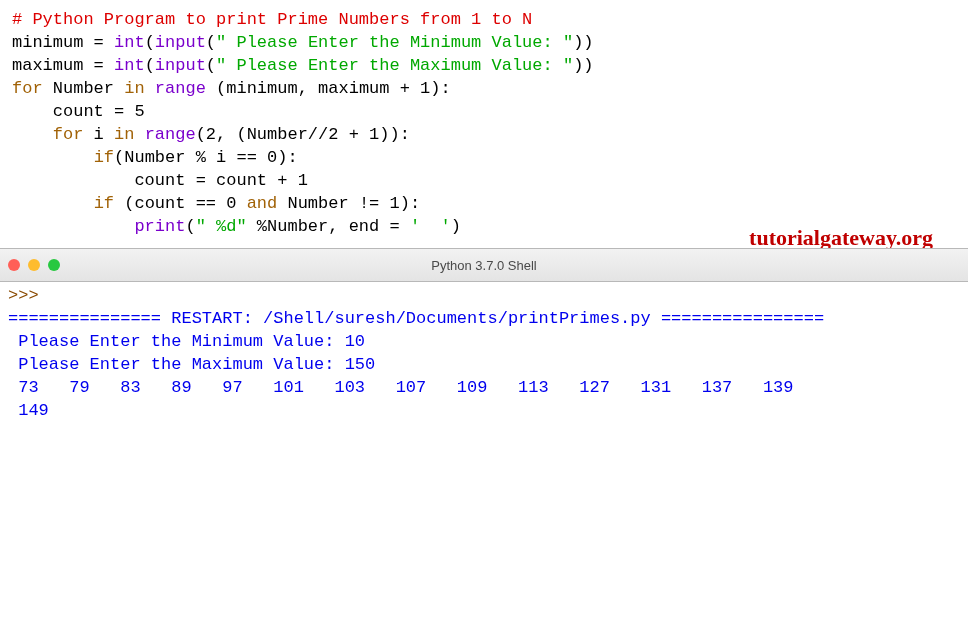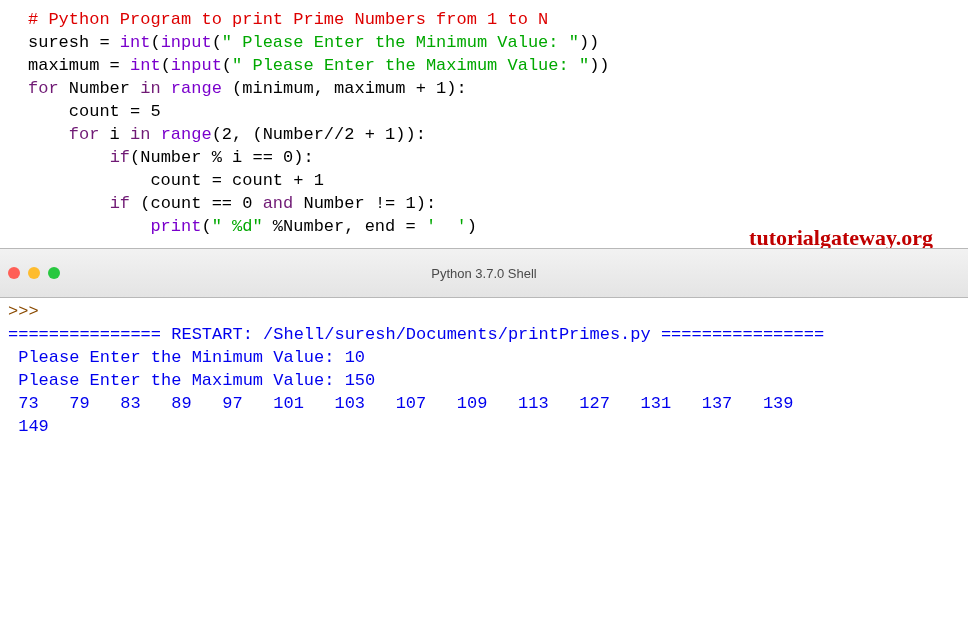--- a/index.html
+++ b/index.html
@@ -4,51 +4,51 @@
   <style>
     body {
       margin: 0;
       padding: 0;
       font-family: Menlo, Monaco, "Courier New", monospace;
       font-size: 17px;
       background: #fff;
       width: 968px;
     }
     .editor-pane {
-      padding: 8px 10px 10px 28px;
+      padding: 8px 10px 10px 12px;
       position: relative;
       background: #fff;
     }
     .code-line {
       white-space: pre;
       line-height: 23px;
       color: #000;
     }
     .comment { color: #dd0000; }
     .func { color: #7a00cc; }
-    .keyword { color: #701a75; }
+    .keyword { color: #a16207; }
     .string { color: #00a800; }
     .watermark {
       position: absolute;
       right: 35px;
       top: 225px;
       color: #c00000;
       font-family: Georgia, 'Times New Roman', serif;
       font-size: 22px;
       font-weight: bold;
     }
     .shell-titlebar {
       border-top: 1px solid #b8b8b8;
       border-bottom: 1px solid #b8b8b8;
       background: linear-gradient(to bottom, #f2f2f2, #e4e4e4);
       height: 26px;
       display: flex;
       align-items: center;
       position: relative;
-      padding: 11px 8px;
+      padding: 3px 8px;
     }
     .window-buttons {
       display: flex;
       gap: 8px;
       align-items: center;
     }
     .win-btn {
       width: 12px;
       height: 12px;
       border-radius: 50%;
@@ -77,21 +77,21 @@
     }
     .prompt-brown { color: #8a4a00; }
     .shell-blue { color: #0000ee; }
   </style>
 </head>
 <body>
 
 <div class="editor-pane">
   <div class="code-line"><span class="comment"># Python Program to print Prime Numbers from 1 to N</span></div>
   <div class="code-line"></div>
-  <div class="code-line"><span>suresh = </span><span class="func">int</span><span>(</span><span class="func">input</span><span>(</span><span class="string">" Please Enter the Minimum Value: "</span><span>))</span></div>
+  <div class="code-line"><span>minimum = </span><span class="func">int</span><span>(</span><span class="func">input</span><span>(</span><span class="string">" Please Enter the Minimum Value: "</span><span>))</span></div>
   <div class="code-line"><span>maximum = </span><span class="func">int</span><span>(</span><span class="func">input</span><span>(</span><span class="string">" Please Enter the Maximum Value: "</span><span>))</span></div>
   <div class="code-line"></div>
   <div class="code-line"><span class="keyword">for</span><span> Number </span><span class="keyword">in</span><span> </span><span class="func">range</span><span> (minimum, maximum + 1):</span></div>
   <div class="code-line">    count = 5</div>
   <div class="code-line"><span>    </span><span class="keyword">for</span><span> i </span><span class="keyword">in</span><span> </span><span class="func">range</span><span>(2, (Number//2 + 1)):</span></div>
   <div class="code-line"><span>        </span><span class="keyword">if</span><span>(Number % i == 0):</span></div>
   <div class="code-line">            count = count + 1</div>
   <div class="code-line"></div>
   <div class="code-line"><span>        </span><span class="keyword">if</span><span> (count == 0 </span><span class="keyword">and</span><span> Number != 1):</span></div>
   <div class="code-line"><span>            </span><span class="func">print</span><span>(</span><span class="string">" %d"</span><span> %Number, end = </span><span class="string">'  '</span><span>)</span></div>

